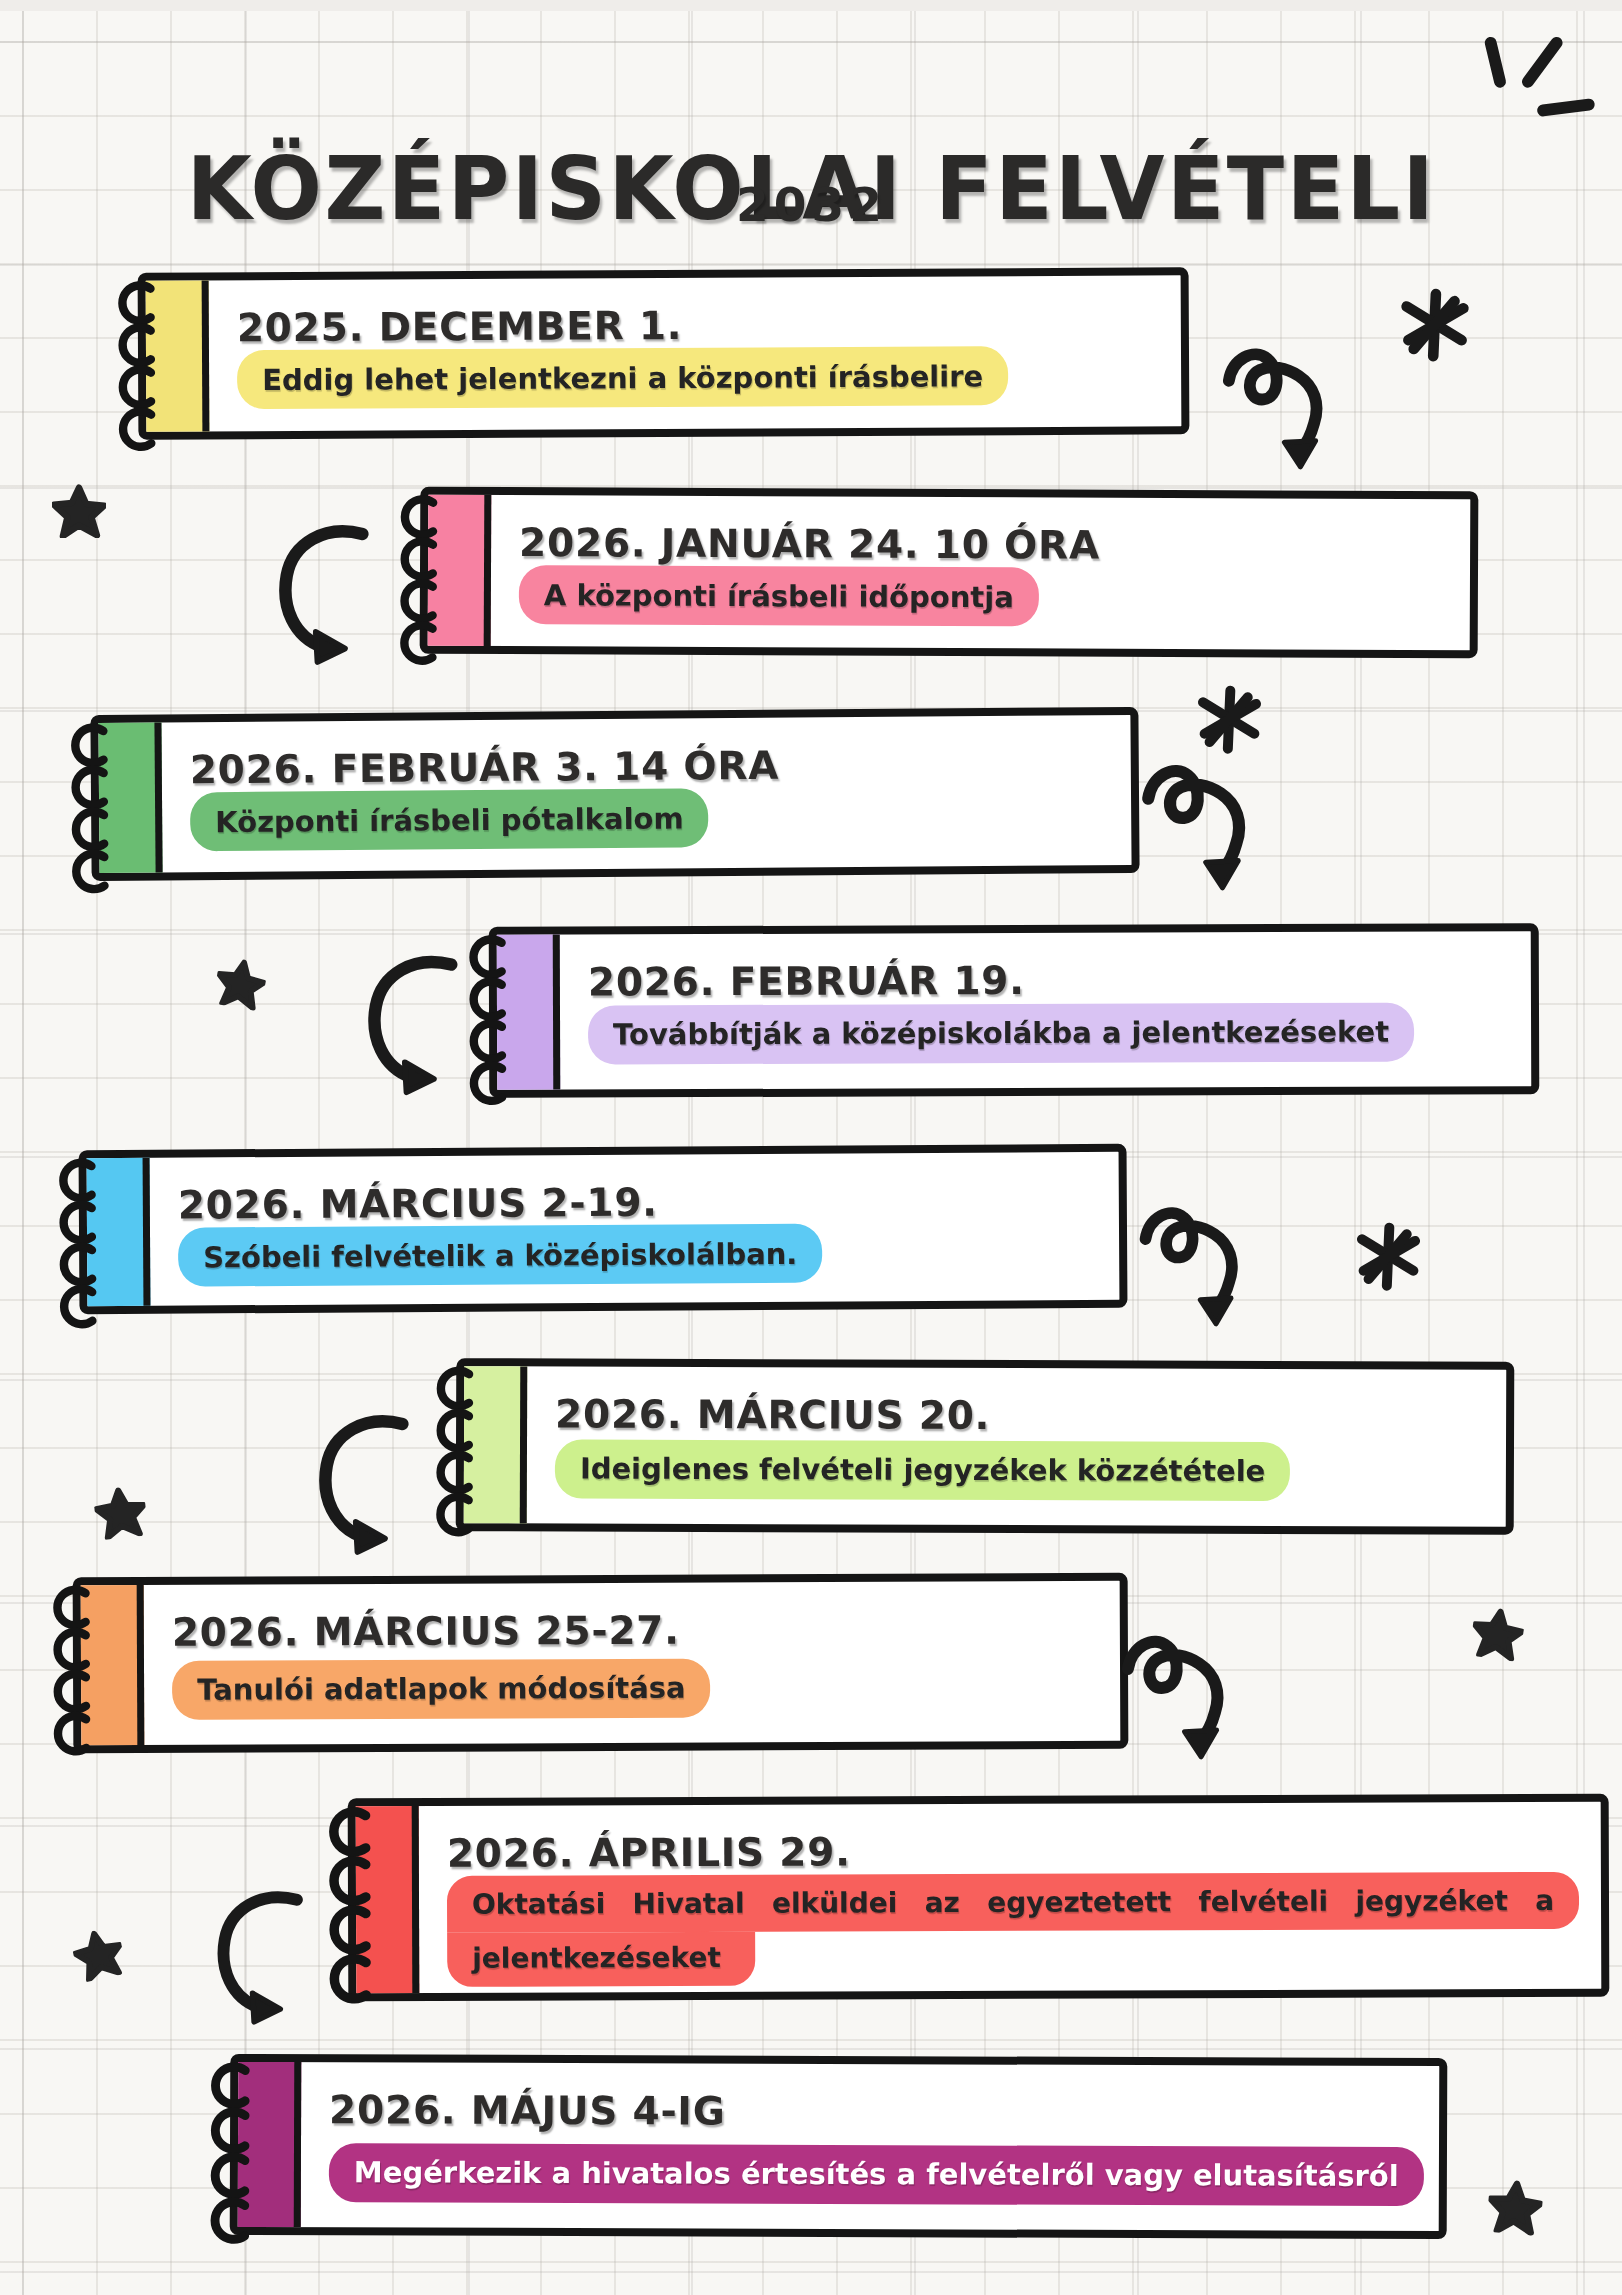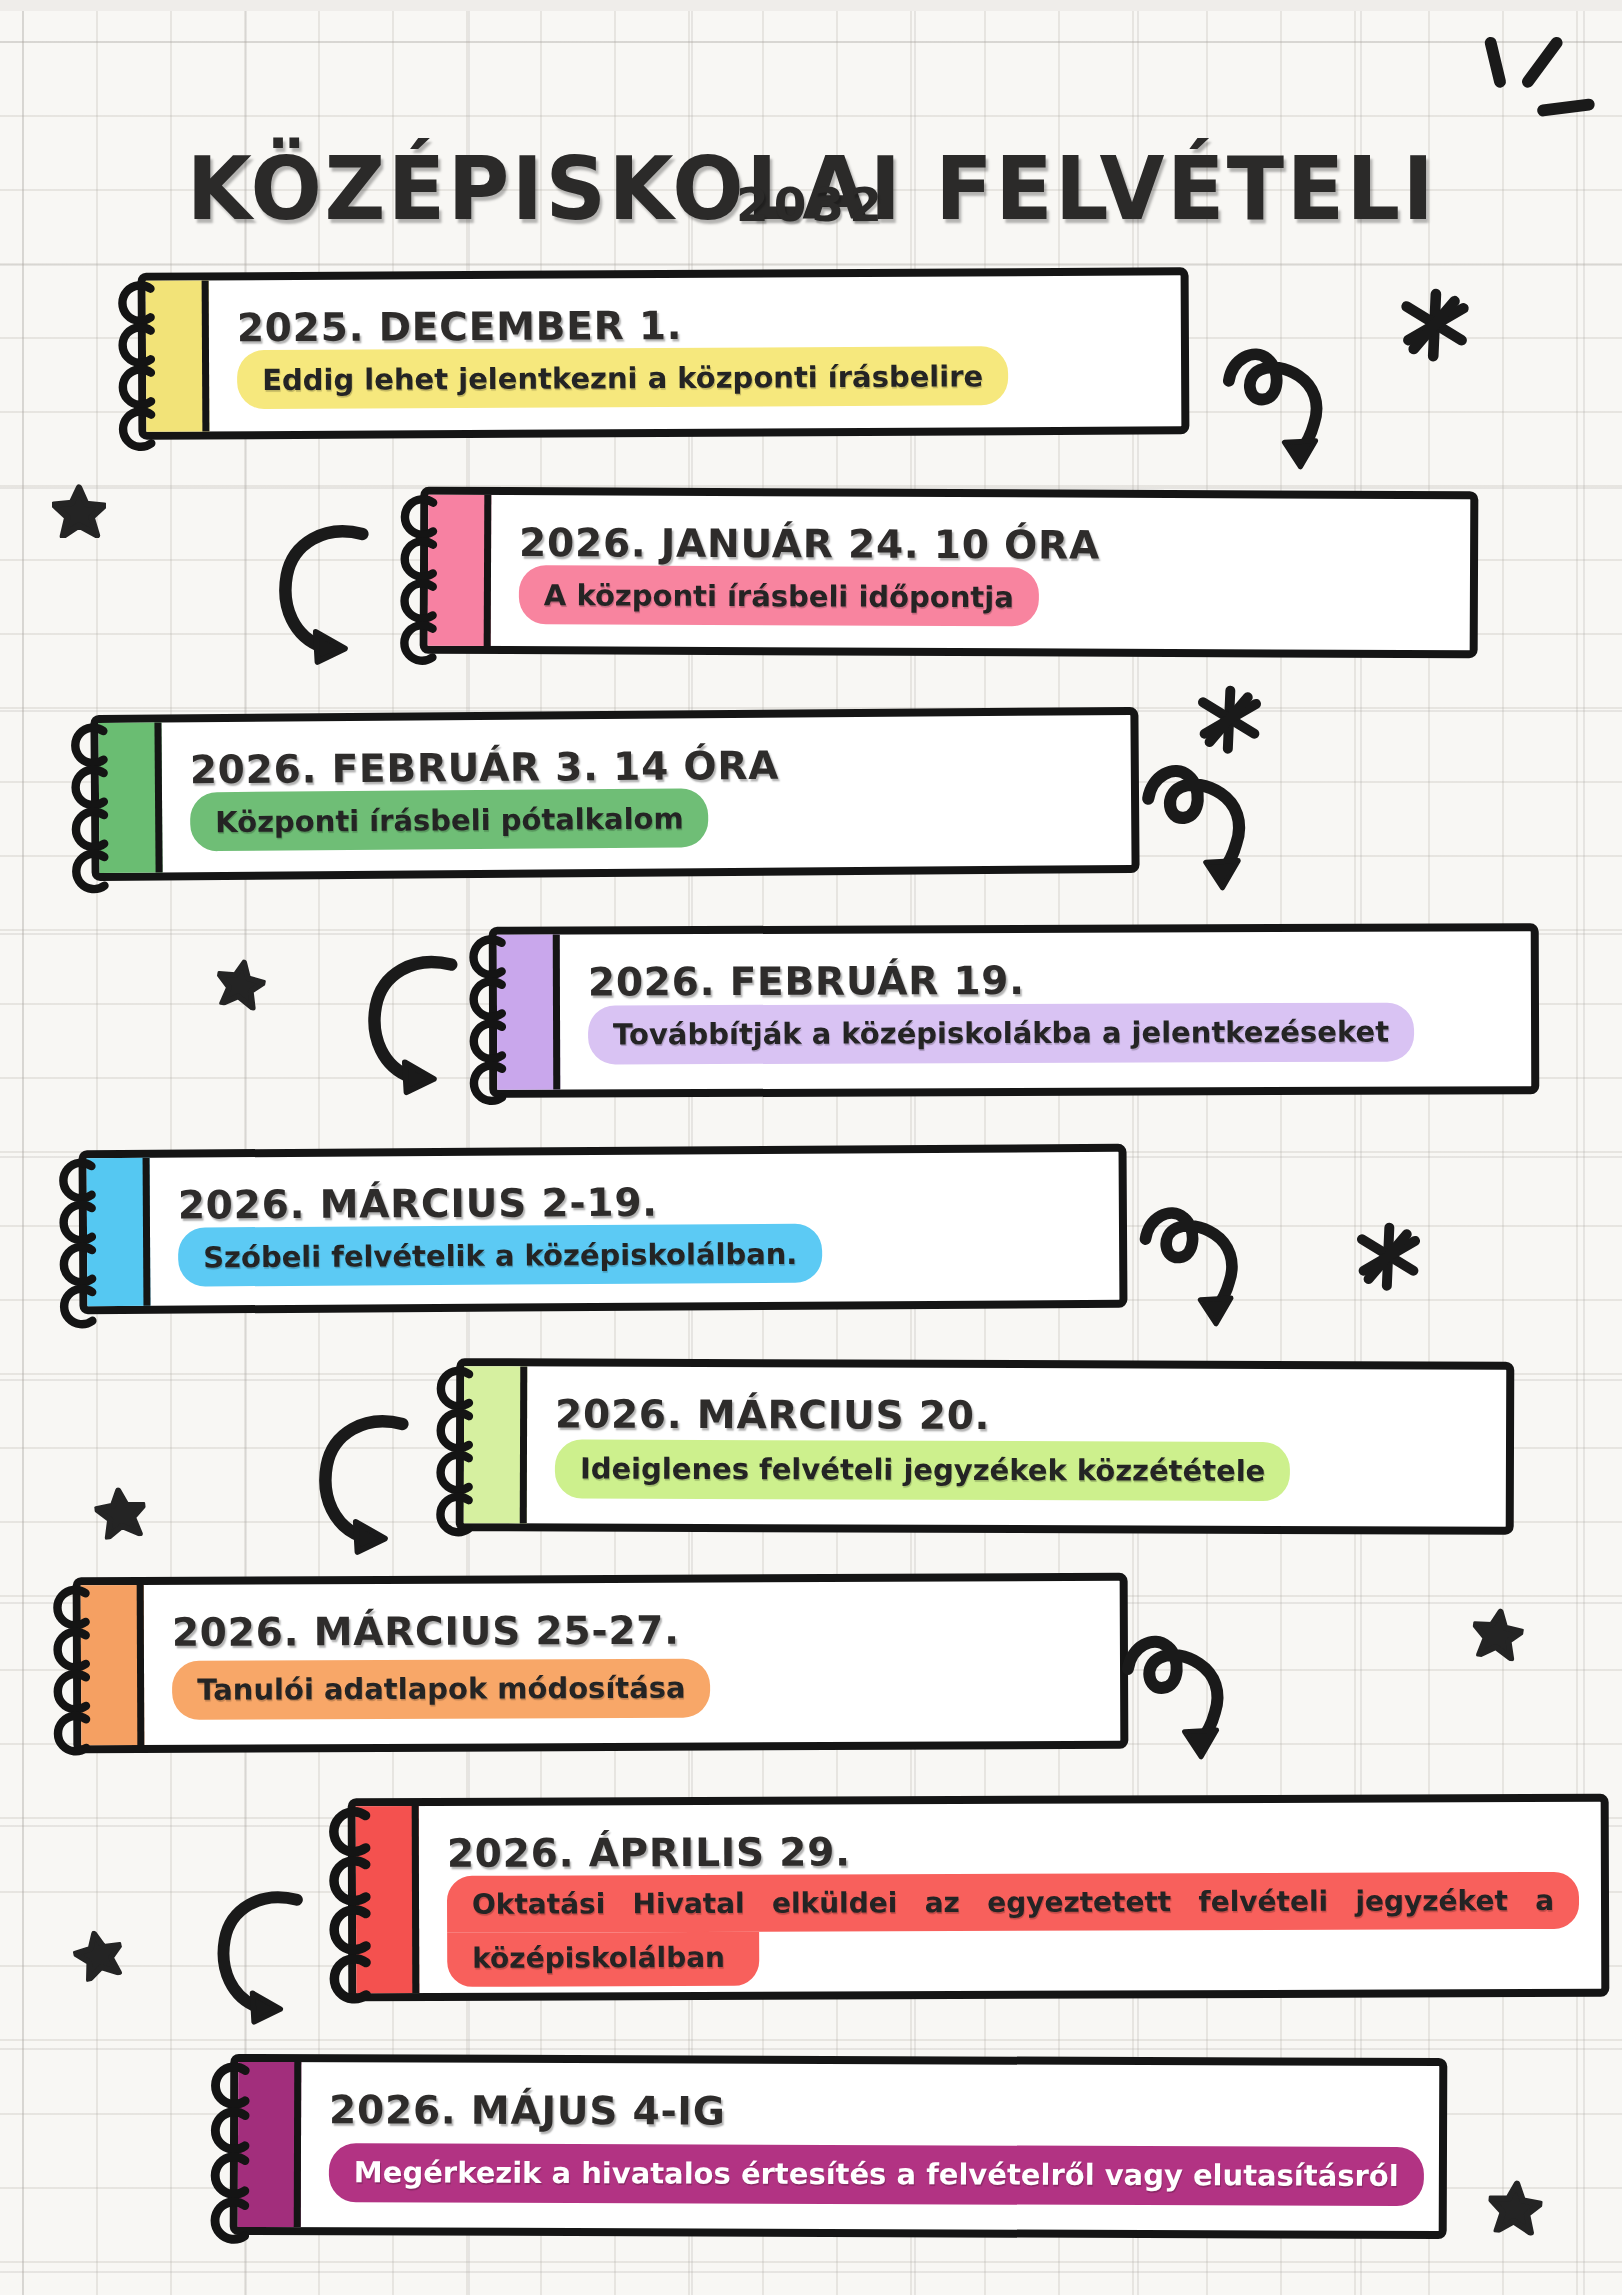--- a/index.html
+++ b/index.html
@@ -389,21 +389,21 @@
           <use href="#ring"></use>
         </svg>
       <svg width="61" height="61" viewBox="0 0 64 64">
           <use href="#ring"></use>
         </svg>
     </div>
     <div class="content">
       <h2 class="date">2026. ÁPRILIS 29.</h2>
       <div class="pill-block">
         <div class="pill-line1">Oktatási Hivatal elküldei az egyeztetett felvételi jegyzéket a</div>
-        <div class="pill-line2">középiskolálban</div>
+        <div class="pill-line2">jelentkezéseket</div>
       </div>
     </div>
   </section>
 
   <svg class="deco star-d5" width="49" height="49" viewBox="0 0 60 60">
       <use href="#doodle-star"></use>
     </svg>
   <svg class="deco carr-b4" width="103" height="142" viewBox="0 0 130 175">
       <use href="#c-arrow"></use>
     </svg>

